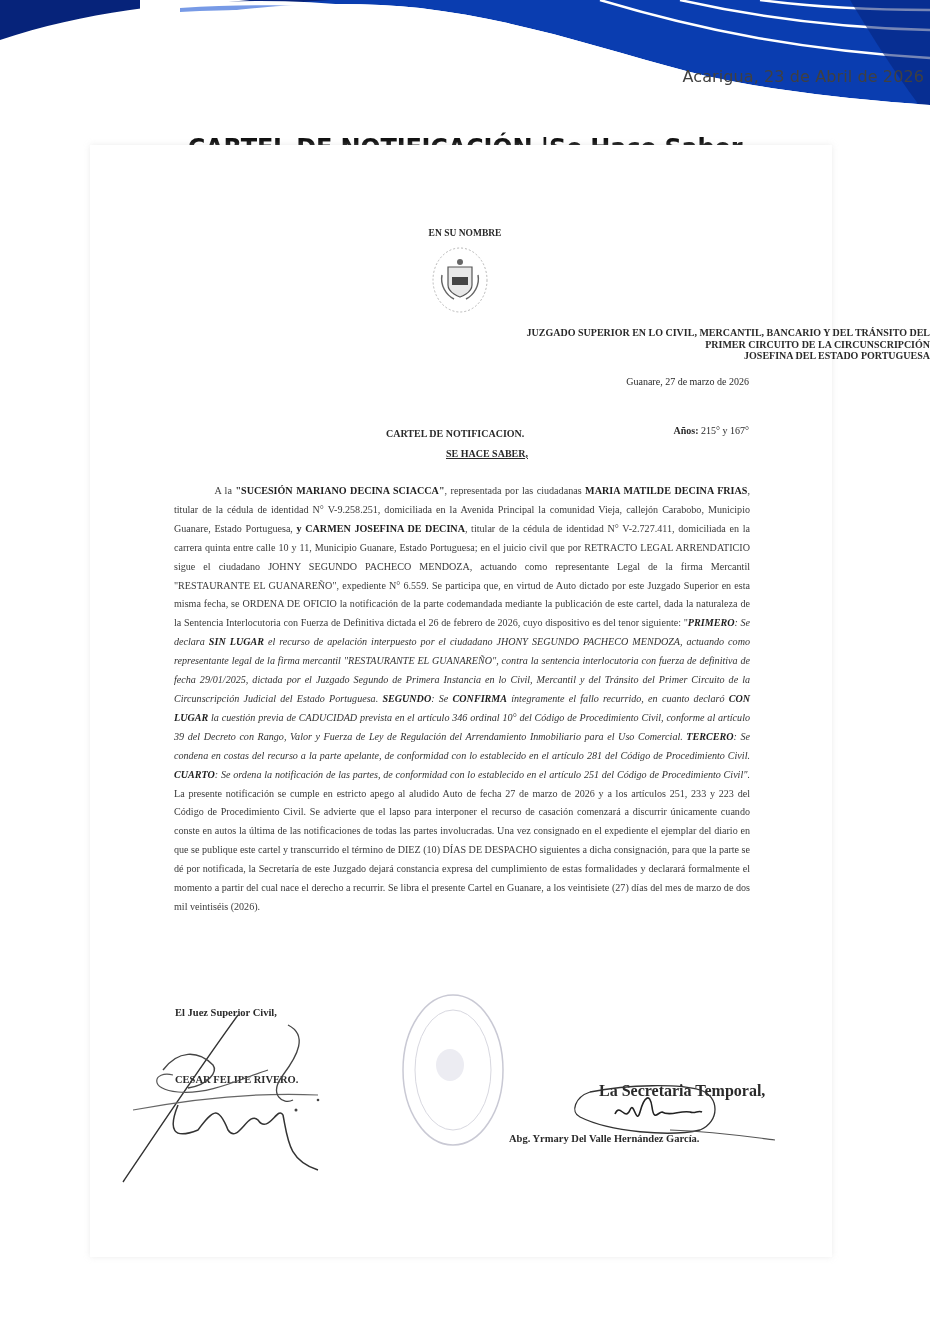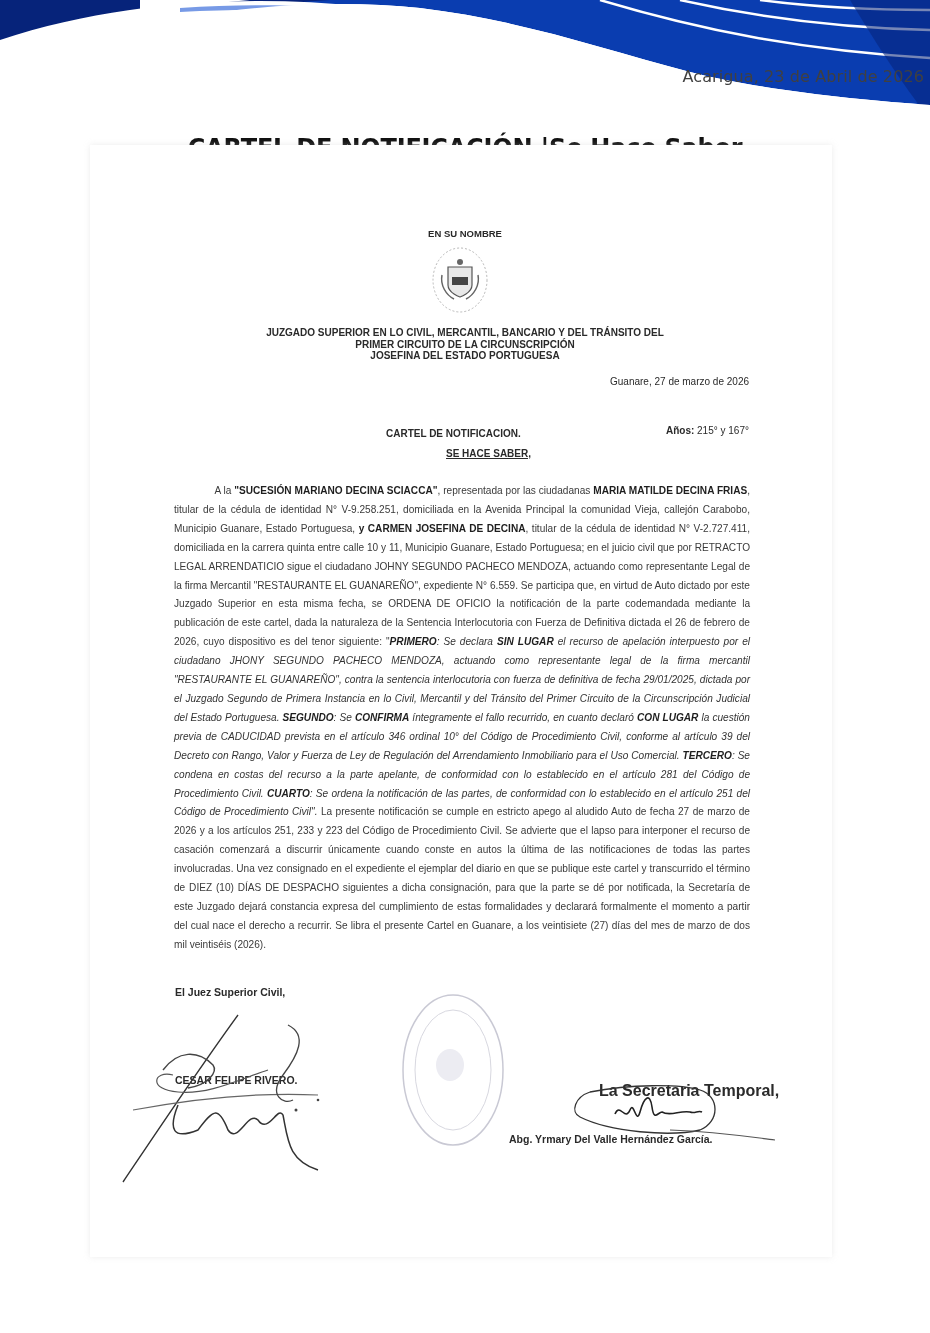--- a/index.html
+++ b/index.html
@@ -5,34 +5,34 @@
   html, body { margin: 0; padding: 0; background: #ffffff; }
   body { width: 930px; height: 1333px; position: relative; overflow: hidden; font-family: "Liberation Sans", sans-serif; }
 
   .header-band { position: absolute; left: 0; top: 0; width: 930px; height: 120px; }
   .header-date { position: absolute; right: 6px; top: 67px; color: #404040; font-family: "DejaVu Sans", sans-serif; font-size: 16px; letter-spacing: 0.1px; }
 
   .page-title { position: absolute; left: 0; width: 930px; top: 134px; text-align: center; font-family: "DejaVu Sans", sans-serif; font-weight: bold; font-size: 24px; color: #111111; letter-spacing: -0.2px; }
 
   .scan { position: absolute; left: 90px; top: 145px; width: 742px; height: 1112px; background: #ffffff; box-shadow: 0 0 6px rgba(200,200,200,0.35); }
 
-  .doc { position: absolute; color: #2a2a2a; font-family: Liberation Sans, sans-serif; }
+  .doc { position: absolute; color: #2a2a2a; font-family: Liberation Serif, serif; }
   .en-su-nombre { left: 0; width: 930px; top: 228px; text-align: center; font-size: 9.5px; font-weight: bold; }
   .seal { position: absolute; left: 430px; top: 245px; width: 60px; height: 70px; }
-  .court { left: 0; width: 930px; top: 327px; text-align: center; font-size: 10px; font-weight: bold; line-height: 11.5px; }
+  .court { left: 0; width: 930px; top: 327px; text-align: right; font-size: 10px; font-weight: bold; line-height: 11.5px; }
   .place-date { right: 181px; top: 376px; font-size: 10px; text-align: left; }
   .years { right: 181px; top: 396px; font-size: 10px; text-align: right; margin-top: 29px; }
   .cartel-title { left: 386px; top: 428px; font-size: 10px; font-weight: bold; }
   .hace-saber { left: 416px; top: 448px; font-size: 10px; font-weight: bold; text-decoration: underline; margin-left: 30px; }
 
   .body-text { left: 174px; top: 482px; width: 576px; font-size: 10.1px; line-height: 18.9px; text-align: justify; color: #3a3a3a; }
   .body-text b { color: #1e1e1e; }
   .body-text i { color: #333; }
 
-  .judge-label { left: 175px; top: 986px; font-size: 10.5px; font-weight: bold; }
+  .judge-label { left: 175px; top: 1007px; font-size: 10.5px; font-weight: bold; }
   .judge-name { left: 175px; top: 1074px; font-size: 10.5px; font-weight: bold; }
   .sig { position: absolute; }
   .court-stamp { position: absolute; left: 398px; top: 990px; width: 110px; height: 160px; }
   .secretary-label { left: 599px; top: 1070px; font-size: 16px; font-weight: bold; margin-top: 12px; }
   .secretary-name { left: 509px; top: 1133px; font-size: 10.5px; font-weight: bold; }
 </style>
 </head>
 <body>
 
 <svg class="header-band" viewBox="0 0 930 120" preserveAspectRatio="none">

